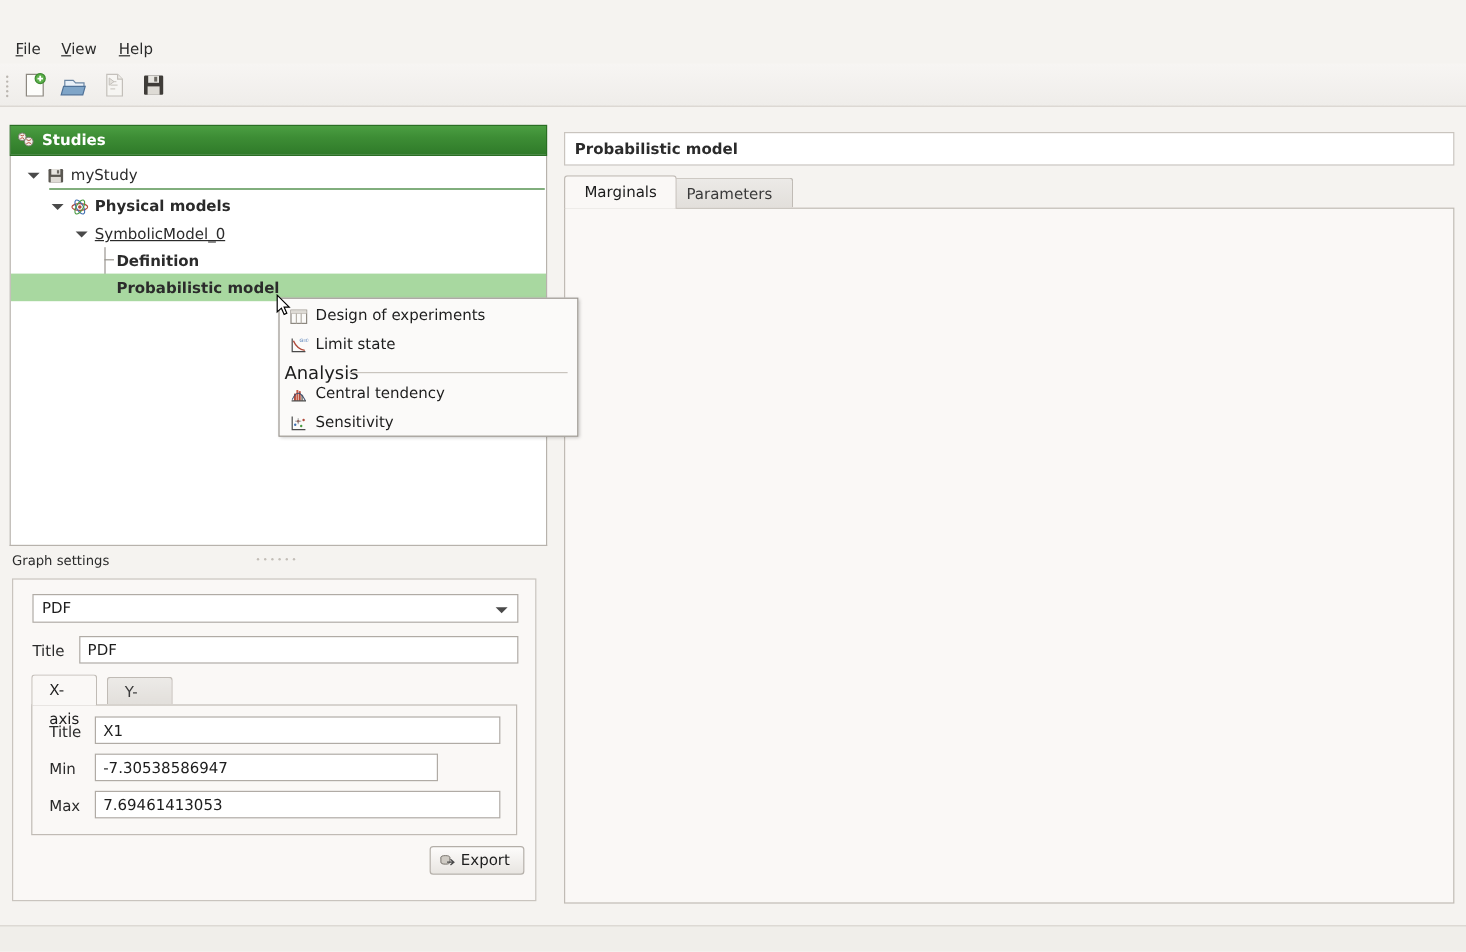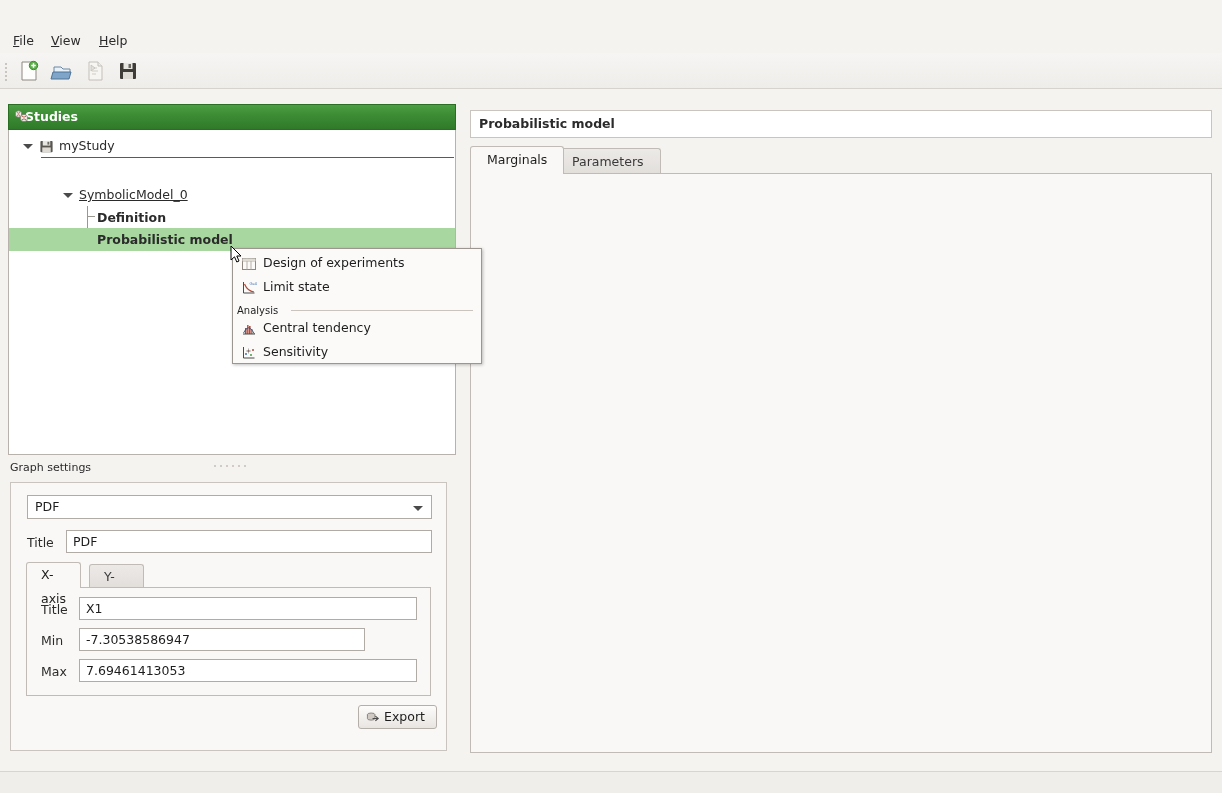--- a/index.html
+++ b/index.html
@@ -57,21 +57,21 @@
   .grip { position: absolute; left: 4px; top: 8px; width: 5px; height: 20px; }
   .grip i { display:block; width:2px;height:2px;background:#bbb6b0;margin:2px 0 2px 1px;border-radius:50%;}
   .tbtn { position: absolute; top: 6px; width: 24px; height: 24px; }
 
   
   .studies-header {
     position: absolute; left: 8px; top: 104px; width: 448px; height: 26px;
     background: linear-gradient(to bottom, #4b9e42 0%, #3d8d35 40%, #2f7a29 100%);
     border: 1px solid #2a6e24; box-sizing: border-box;
     color: #fff; font-weight: bold; font-size: 12.5px;
-    line-height: 24px; padding-left: 16px;
+    line-height: 24px; padding-left: 26px;
   }
   .studies-icon { position: absolute; left: 5px; top: 5px; width: 16px; height: 16px; }
 
   .tree {
     position: absolute; left: 8px; top: 130px; width: 448px; height: 325px;
     background: #ffffff; border: 1px solid #b7b2ac; border-top: none;
     box-sizing: border-box; overflow: hidden;
   }
   .trow { position: absolute; left: 0; width: 446px; height: 23px; line-height: 23px; font-size: 12.5px; }
   .trow .arrow {
@@ -90,21 +90,21 @@
   
   .ctxmenu {
     position: absolute; left: 232px; top: 248px; width: 250px; height: 116px;
     background: #fbfaf9; border: 1px solid #9b9690;
     box-shadow: 1px 1px 3px rgba(0,0,0,.25); box-sizing: border-box;
     z-index: 50;
   }
   .ctxitem { position: absolute; left: 0; width: 248px; height: 24px; line-height: 24px;
              font-size: 12.5px; padding-left: 30px; box-sizing: border-box; color: #1d1d1d; }
   .ctxlabel-section { position: absolute; left: 0; width: 248px; height: 22px; line-height: 22px;
-             font-size: 10px; padding-left: 4px; box-sizing: border-box; color: #1d1d1d; }
+             font-size: 15px; padding-left: 4px; box-sizing: border-box; color: #1d1d1d; }
   .ctxsep { position: absolute; height: 1px; background: #c9c4be; }
   .ctxicon { position: absolute; left: 8px; width: 16px; height: 16px; }
 
   .cursor { position: absolute; left: 230px; top: 245px; z-index: 60; }
 
   
   .gs-label { position: absolute; left: 10px; top: 461px; font-size: 11px; color: #2b2b2b; }
   .gs-box {
     position: absolute; left: 10px; top: 482px; width: 437px; height: 269px;
     background: #faf8f6; border: 1px solid #c9c4be; box-sizing: border-box;
@@ -324,20 +324,32 @@
           <rect x="1.5" y="2" width="13" height="12" rx="1" fill="#5a5751"></rect>
           <rect x="4" y="2" width="8" height="5" fill="#e8e6e1"></rect>
           <rect x="9" y="3" width="2" height="3" fill="#6b6862"></rect>
           <rect x="3.5" y="9" width="9" height="5" fill="#dedbd5"></rect>
         </svg>
       </span>
       <span class="tlabel" style="left:50px">myStudy</span>
     </div>
     <div class="sep-line" style="left:32px; top:27px; width:413px;"></div>
 
+    <div class="trow" style="top:30px">
+      <span class="arrow open" style="left:34px"></span>
+      <span style="position:absolute;left:50px;top:4px">
+        <svg width="15" height="15" viewBox="0 0 16 16">
+          <ellipse cx="8" cy="8" rx="7" ry="3" fill="none" stroke="#b04a3a" stroke-width="1"></ellipse>
+          <ellipse cx="8" cy="8" rx="7" ry="3" fill="none" stroke="#3f6fb0" stroke-width="1" transform="rotate(60 8 8)"></ellipse>
+          <ellipse cx="8" cy="8" rx="7" ry="3" fill="none" stroke="#4a9a42" stroke-width="1" transform="rotate(120 8 8)"></ellipse>
+          <circle cx="8" cy="8" r="1.6" fill="#b04a3a"></circle>
+        </svg>
+      </span>
+      <span class="tlabel" style="left:70px;font-weight:bold">Physical models</span>
+    </div>
 
     <div class="trow" style="top:53px">
       <span class="arrow open" style="left:54px"></span>
       <span class="tlabel" style="left:70px;text-decoration:underline">SymbolicModel_0</span>
     </div>
 
     <div class="tree-branch" style="left:78px;top:76px;width:1px;height:34px;"></div>
     <div class="tree-branch" style="left:78px;top:86px;width:8px;height:1px;"></div>
     <div class="trow" style="top:76px">
       <span class="tlabel" style="left:88px;font-weight:bold">Definition</span>

